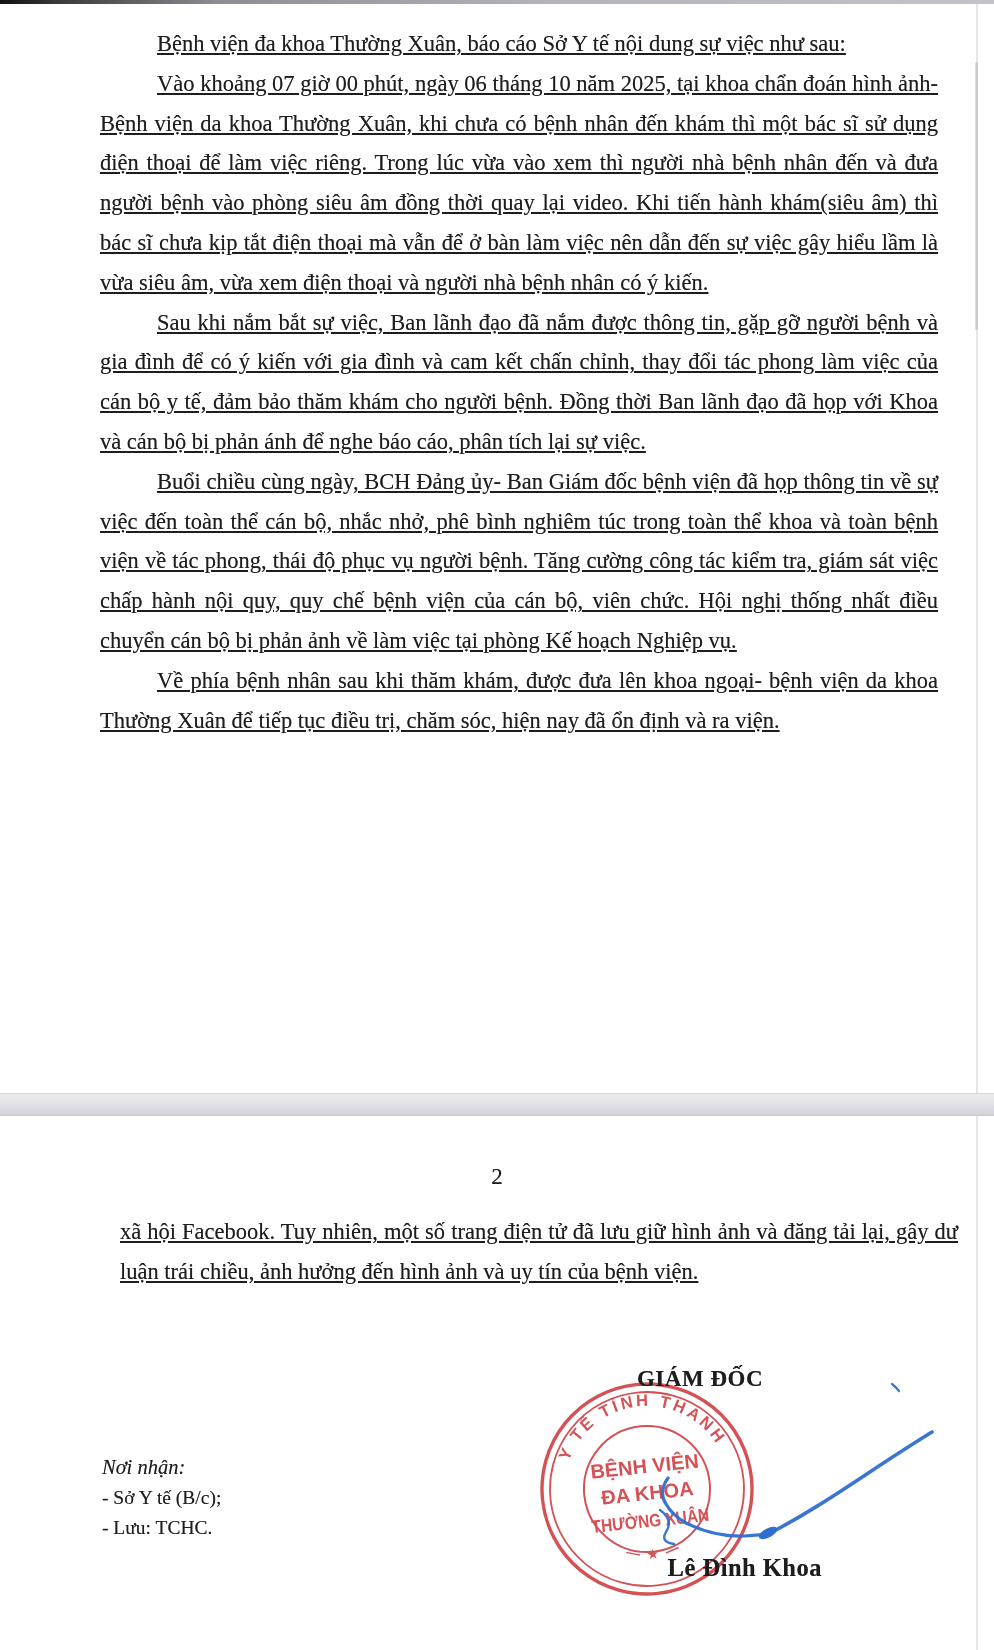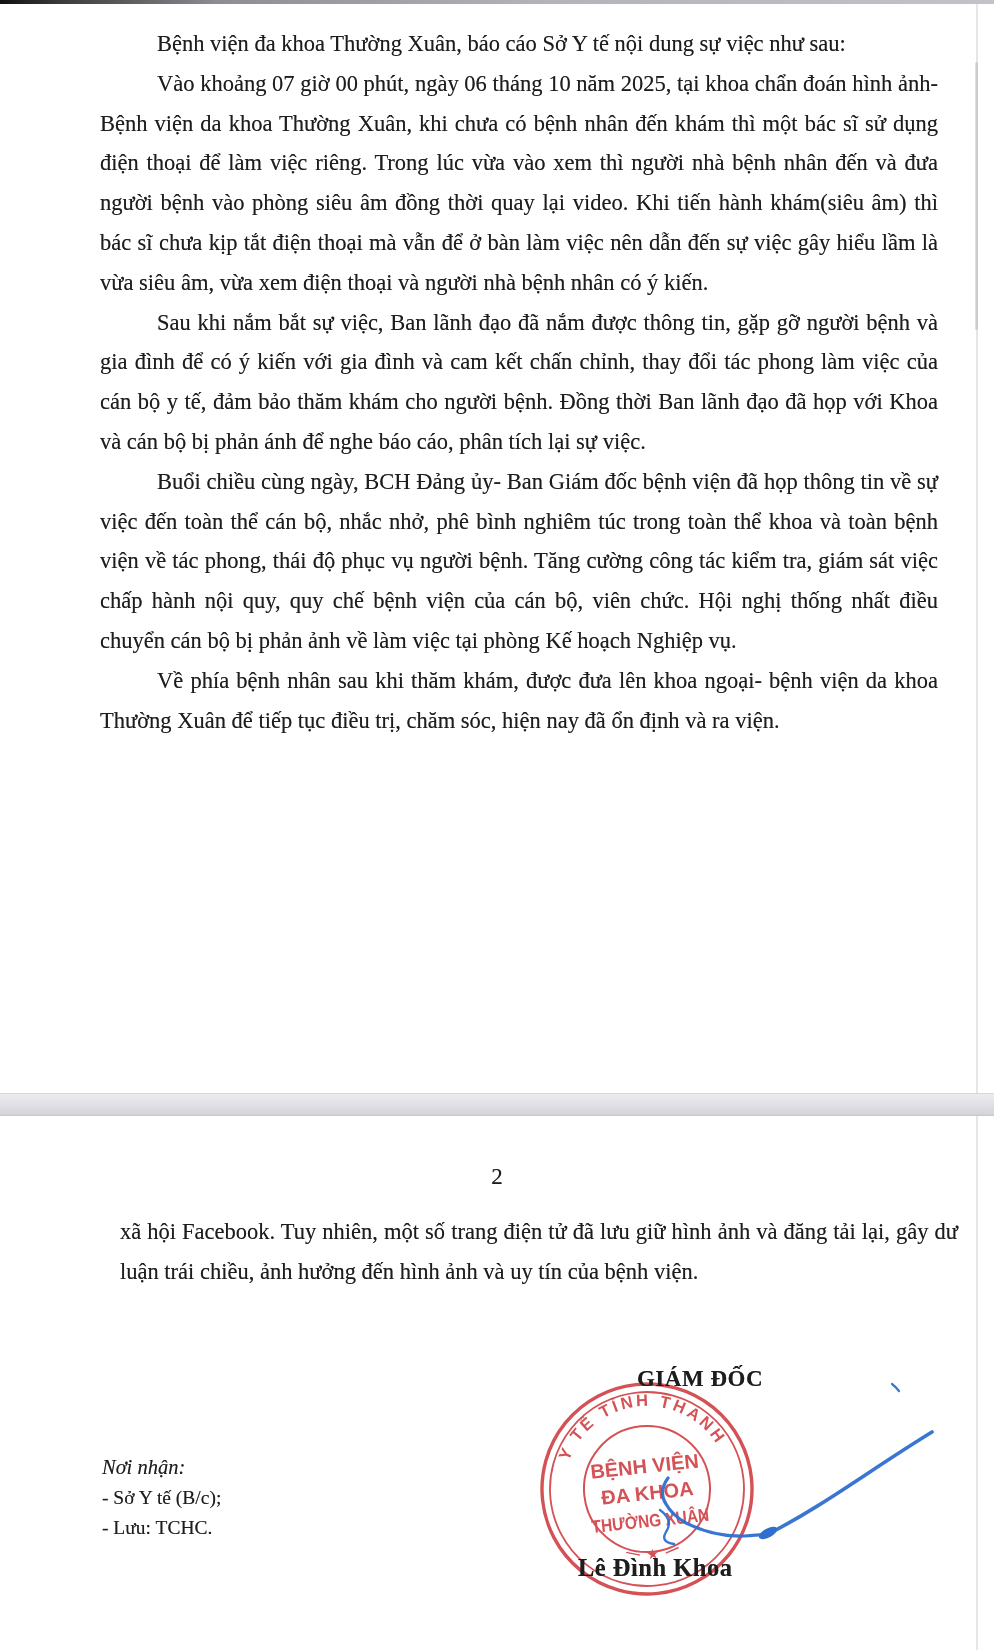--- a/index.html
+++ b/index.html
@@ -18,21 +18,21 @@
   }
   .scan-smudge{
     position:absolute;left:975px;top:62px;width:3px;height:268px;
     background:rgba(110,100,95,.20);border-radius:2px;
   }
   .page-sep{
     position:absolute;left:0;top:1093px;width:994px;height:21px;
     background:linear-gradient(#ececf0,#dfdfe5 55%,#d3d3d9);
     border-top:1px solid #d6d6dc;border-bottom:1px solid #c6c6cc;
   }
-  .text-block{position:absolute;left:100px;width:838px;}
+  .text-block{position:absolute;left:100px;width:838px;text-decoration:underline;}
   .p1-block{top:24px;}
   .p2-block{top:1212px;margin-left:20px;}
   .para{
     margin:0;font-size:22.5px;line-height:39.8px;text-align:justify;
     text-indent:57px;text-shadow:0 0 .6px rgba(35,35,35,.55);
   }
   .para.no-indent{text-indent:0;}
   .page-number{
     position:absolute;left:0;top:1164px;width:994px;text-align:center;
     font-size:23px;text-shadow:0 0 .5px rgba(35,35,35,.5);
@@ -41,21 +41,21 @@
     position:absolute;left:102px;top:1452px;font-size:19.5px;line-height:30.5px;
     text-shadow:0 0 .5px rgba(35,35,35,.5);
   }
   .recipients-heading{font-weight:normal;font-style:italic;font-size:20.5px;}
   .sig-title{
     position:absolute;left:588px;top:1366px;width:224px;text-align:center;
     font-weight:bold;font-size:23px;letter-spacing:.5px;
     text-shadow:0 0 .6px rgba(35,35,35,.6);z-index:3;
   }
   .sig-name{
-    position:absolute;left:578px;top:1554px;width:244px;text-align:left;
+    position:absolute;left:578px;top:1554px;width:244px;text-align:right;
     font-weight:bold;font-size:24.5px;letter-spacing:.5px;
     text-shadow:0 0 .6px rgba(35,35,35,.6);z-index:4;
   }
   .stamp{
     position:absolute;left:534px;top:1376px;width:226px;height:226px;
     transform:rotate(-6deg);opacity:.88;z-index:1;
   }
   .stamp text{font-family:"Liberation Sans","DejaVu Sans",sans-serif;}
   .signature-svg{position:absolute;left:540px;top:1370px;width:440px;height:220px;z-index:2;}
 </style>

